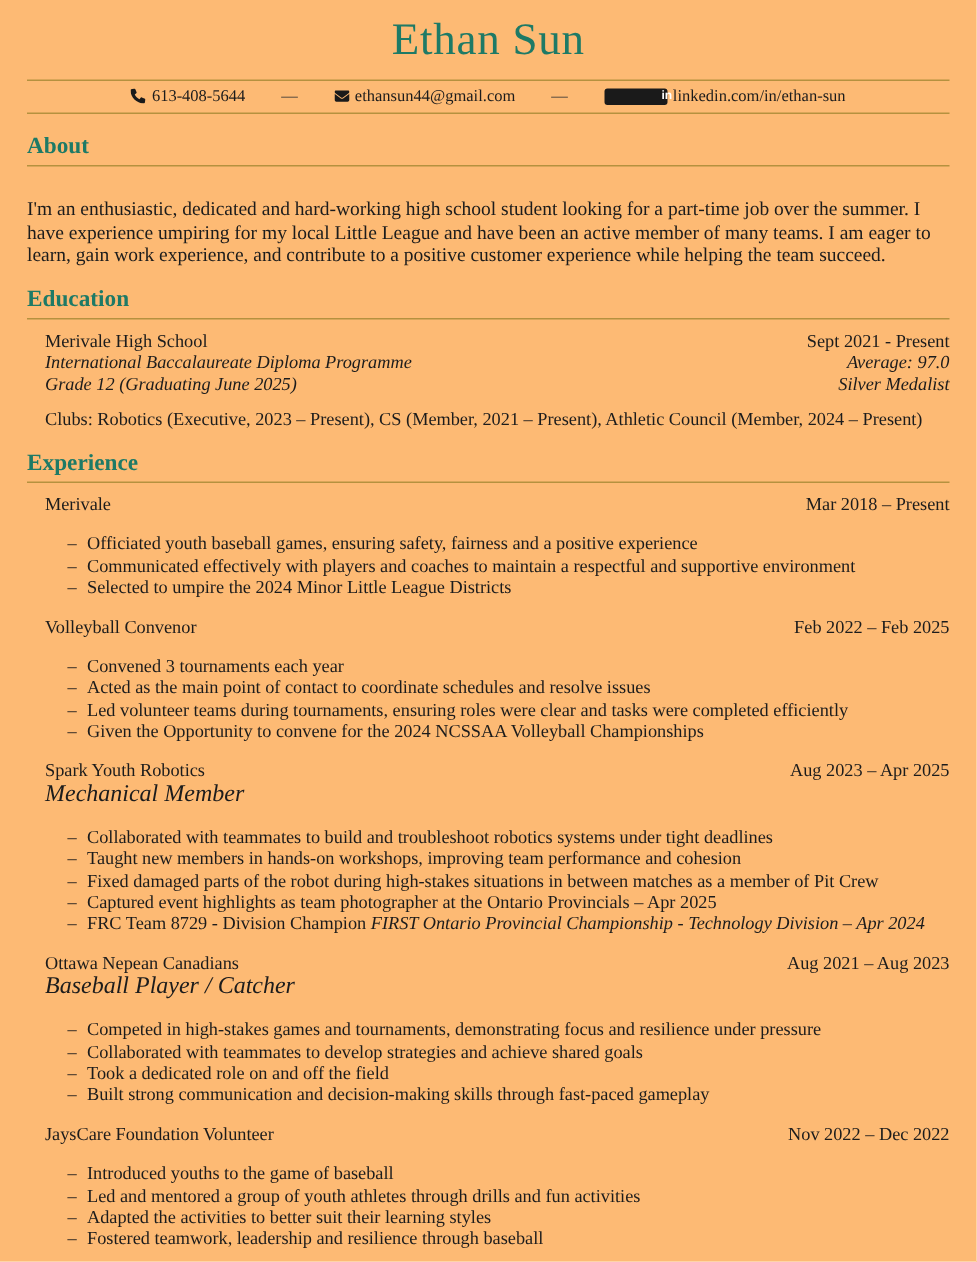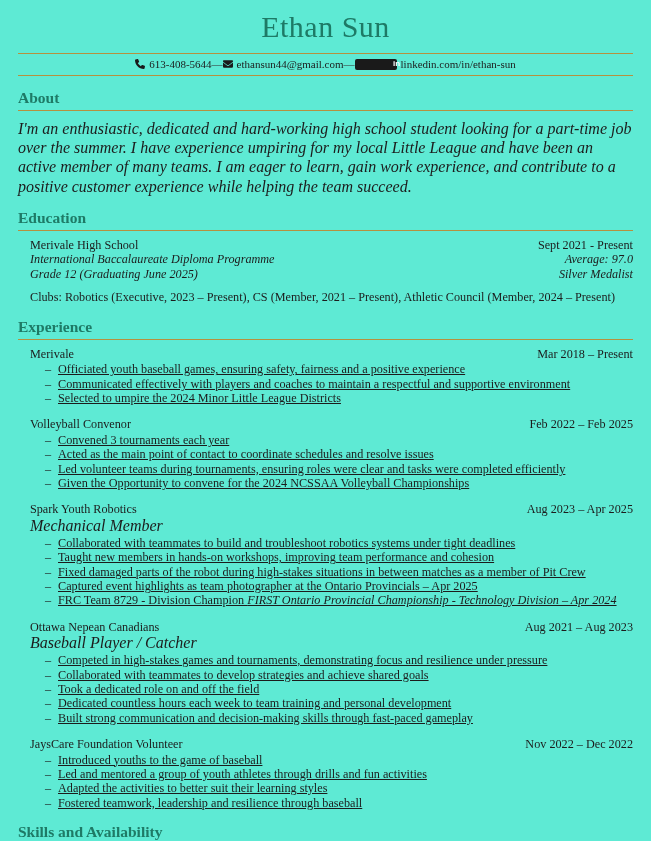--- a/index.html
+++ b/index.html
@@ -1,44 +1,44 @@
 <!DOCTYPE html>
 <html style="--accent: #1e7a66; --rule: #b5913f; --ink: #1c1c1c;"><head>
 <meta charset="utf-8">
 <style>
   :root { --accent:#1e7a66; --rule:#b5913f; --ink:#1c1c1c; }
   * { box-sizing:border-box; }
   body { margin:0; background:#ffffff; }
   .page {
     width:651px; height:841px; margin:0 auto; padding:8px 18px 0;
-    background:#5eead4; color:var(--ink); overflow:hidden;
+    background:#fdba74; color:var(--ink); overflow:hidden;
     font-family:"Liberation Serif","DejaVu Serif",serif;
   }
   h1 { margin:2px 0 9px; text-align:center; color:var(--accent); font-size:30px; font-weight:normal; letter-spacing:.5px; }
   .contact-bar {
-    display:flex; align-items:flex-end; justify-content:center; gap:0;
+    display:flex; align-items:flex-end; justify-content:center; gap:24px;
     border-top:1.5px solid var(--rule); border-bottom:1.5px solid var(--rule);
     padding:4px 0 5px; font-size:11px;
   }
   .c-item { display:inline-flex; align-items:center; gap:4px; color:var(--ink); text-decoration:none; }
   .c-item svg { width:10px; height:10px; fill:#1a1a1a; flex:0 0 auto; }
   .li-icon {
     width:11px; height:11px; background:#1a1a1a; color:#fff; border-radius:2px;
     font-size:8px; font-weight:bold; display:inline-flex; align-items:center; justify-content:center;
     font-family:"Liberation Sans",sans-serif; line-height:1;padding-left:42px;
   }
   .dash { color:#333; }
   h2 { color:var(--accent); font-size:15.5px; font-weight:bold; margin:13px 0 7px; border-bottom:1px solid var(--rule); padding-bottom:3px; }
-  .about { margin:8px 0 0; font-size:16px; line-height:1.2;font-style:italic; }
+  .about { margin:20px 0 0; font-size:13px; line-height:1.2; }
   .entry { margin:0 0 12px 12px; }
   .row { display:flex; justify-content:space-between; font-size:12.2px; line-height:1.18; }
   .b { font-weight:normal; }
   .i { font-style:italic; }
   .clubs { margin-top:9px; font-size:12.2px; }
-  ul.bullets { list-style:none; margin:1px 0 0; padding:0 0 0 15px;text-decoration:underline; }
+  ul.bullets { list-style:none; margin:12px 0 0; padding:0 0 0 15px; }
   ul.bullets li { position:relative; padding-left:13px; font-size:12.2px; line-height:1.18; }
   ul.bullets li::before { content:"–"; position:absolute; left:0; }
   .cols { display:flex; margin-top:6px; }
   .col-left { width:312px; }
   .col-right { flex:1; }
   .col-head { font-weight:bold; font-size:12.2px; }
 </style>
 </head>
 <body>
 
@@ -137,21 +137,20 @@
   <div class="entry">
     <div class="row">
       <span class="b">Ottawa Nepean Canadians</span>
       <span class="b">Aug 2021 – Aug 2023</span>
     </div>
     <div class="i sub">Baseball Player / Catcher</div>
     <ul class="bullets">
       <li>Competed in high-stakes games and tournaments, demonstrating focus and resilience under pressure</li>
       <li>Collaborated with teammates to develop strategies and achieve shared goals</li>
       <li>Took a dedicated role on and off the field</li>
-      <li>Dedicated countless hours each week to team training and personal development</li>
       <li>Built strong communication and decision-making skills through fast-paced gameplay</li>
     </ul>
   </div>
 
   <div class="entry">
     <div class="row">
       <span class="b">JaysCare Foundation Volunteer</span>
       <span class="b">Nov 2022 – Dec 2022</span>
     </div>
     <ul class="bullets">

